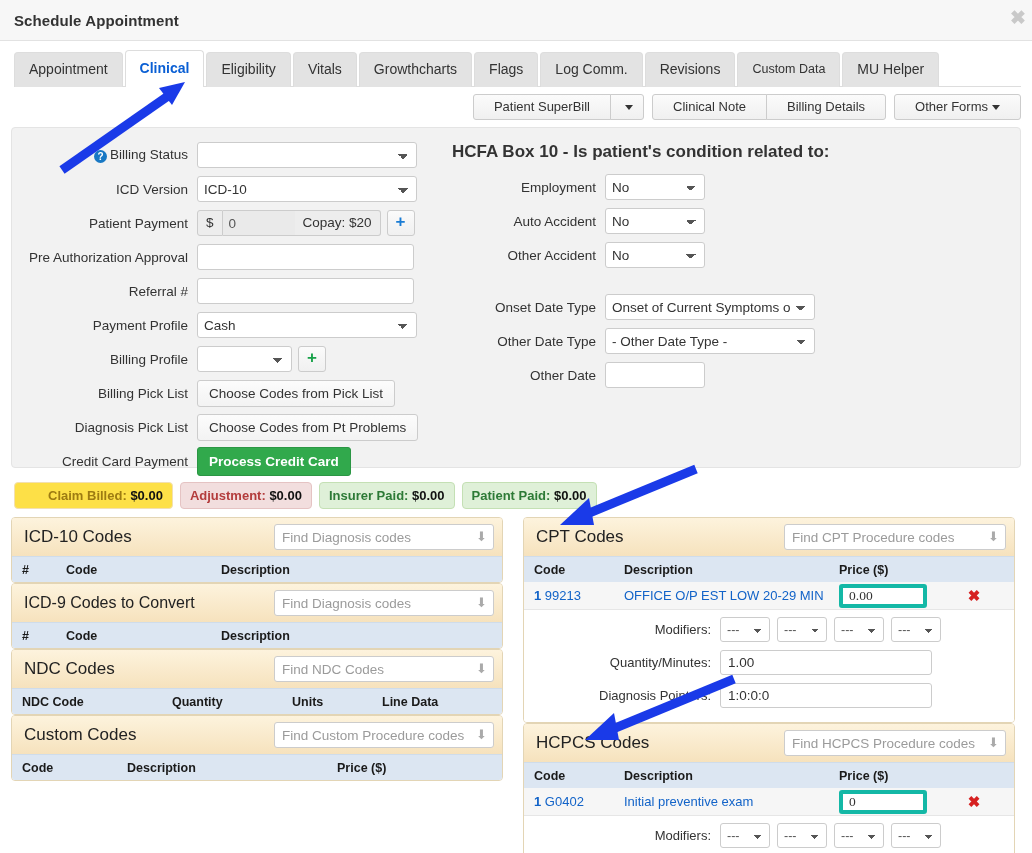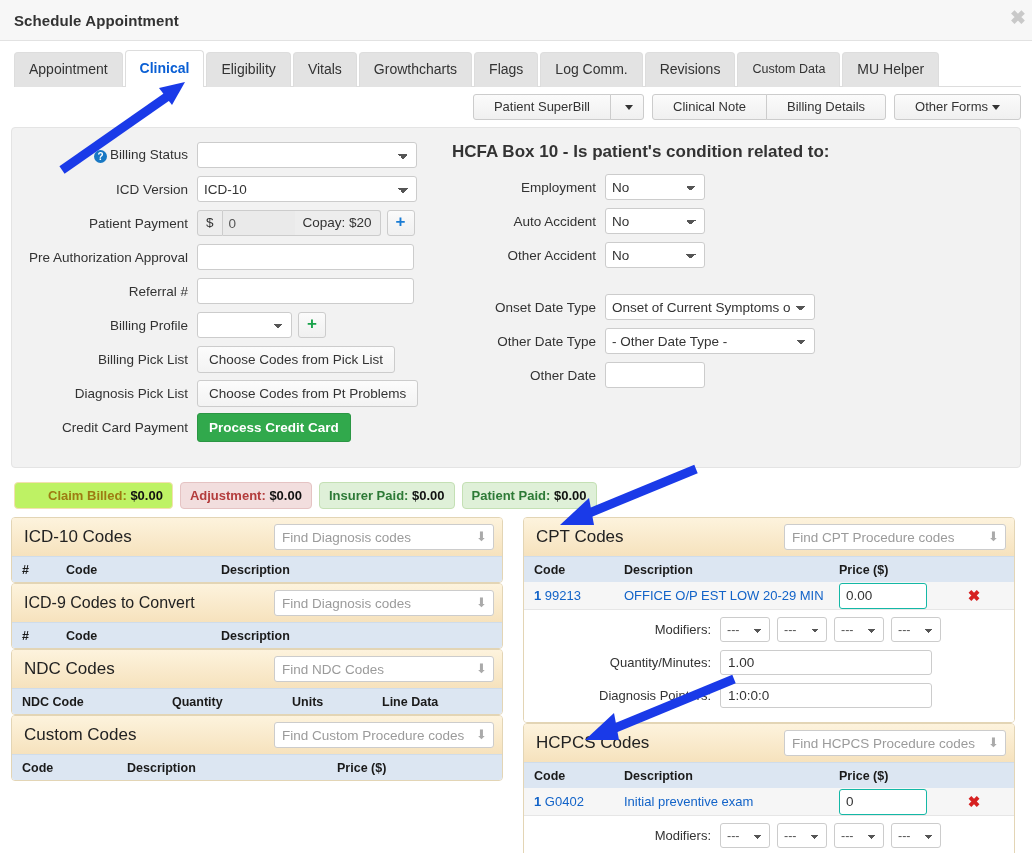--- a/index.html
+++ b/index.html
@@ -275,21 +275,21 @@
   }
   .badge {
     border-radius: 4px;
     padding: 5px 9px;
     font-size: 13px;
     font-weight: bold;
     border: 1px solid;
     white-space: nowrap;
   }
   .badge .amt { color: #111; }
-  .badge.warn { background: #bef264; border-color: #f3e0b0; color: #9d7b12; padding-left: 33px; }
+  .badge.warn { background: #fde047; border-color: #f3e0b0; color: #9d7b12; padding-left: 33px; }
   .badge.danger { background: #f2dede; border-color: #e5c3c3; color: #b33c3c; }
   .badge.ok { background: #dff0d8; border-color: #c4e0b4; color: #2d7a36; }
 
   
   .panels { display: flex; padding: 0 11px; gap: 20px; align-items: flex-start; }
   .panel-col { width: 492px; }
   .codepanel {
     border: 1px solid #e3d5b5;
     border-radius: 4px;
     background: #fff;
@@ -345,27 +345,27 @@
     align-items: center;
     font-size: 13px;
     background: #f6f6f6;
     border-bottom: 1px solid #e6e6e6;
   }
   .cp-row .c { padding-left: 10px; }
   .code-link { color: #1263c8; cursor: pointer; }
   .code-num { color: #1263c8; font-weight: bold; }
   .price-input {
     width: 88px; height: 24px;
-    border: 1px solid #14b8a6;
+    border: 4px solid #14b8a6;
     border-radius: 3px;
     background: #fff;
     font-size: 13.5px;
-    padding: 12px 6px;
-    color: #333;
-    font-family: Liberation Sans, sans-serif;
+    padding: 4px 6px;
+    color: #333;
+    font-family: Liberation Serif, serif;
     outline: none;
   }
   .del-x { color: #d62020; font-weight: bold; font-size: 15px; cursor: pointer; }
 
   .detail-rows { background: #fff; padding: 7px 0 6px 0; }
   .drow { display: flex; align-items: center; margin-bottom: 8px; }
   .dlabel { width: 196px; text-align: right; padding-right: 9px; font-size: 13px; color: #333; }
   .mod-sel {
     width: 50px; height: 25px;
     -webkit-appearance: none; appearance: none;
@@ -475,20 +475,24 @@
         <div class="frow">
           <div class="flabel">Pre Authorization Approval</div>
           <input class="ctl w217" value="" style="">
         </div>
 
         <div class="frow">
           <div class="flabel">Referral #</div>
           <input class="ctl w217" value="" style="">
         </div>
 
+        <div class="frow">
+          <div class="flabel">Payment Profile</div>
+          <select class="ctl w220"><option>Cash</option></select>
+        </div>
 
         <div class="frow">
           <div class="flabel">Billing Profile</div>
           <select class="ctl w95"><option></option></select>
           <div class="plus-btn green">+</div>
         </div>
 
         <div class="frow">
           <div class="flabel">Billing Pick List</div>
           <div class="pick-btn">Choose Codes from Pick List</div>

